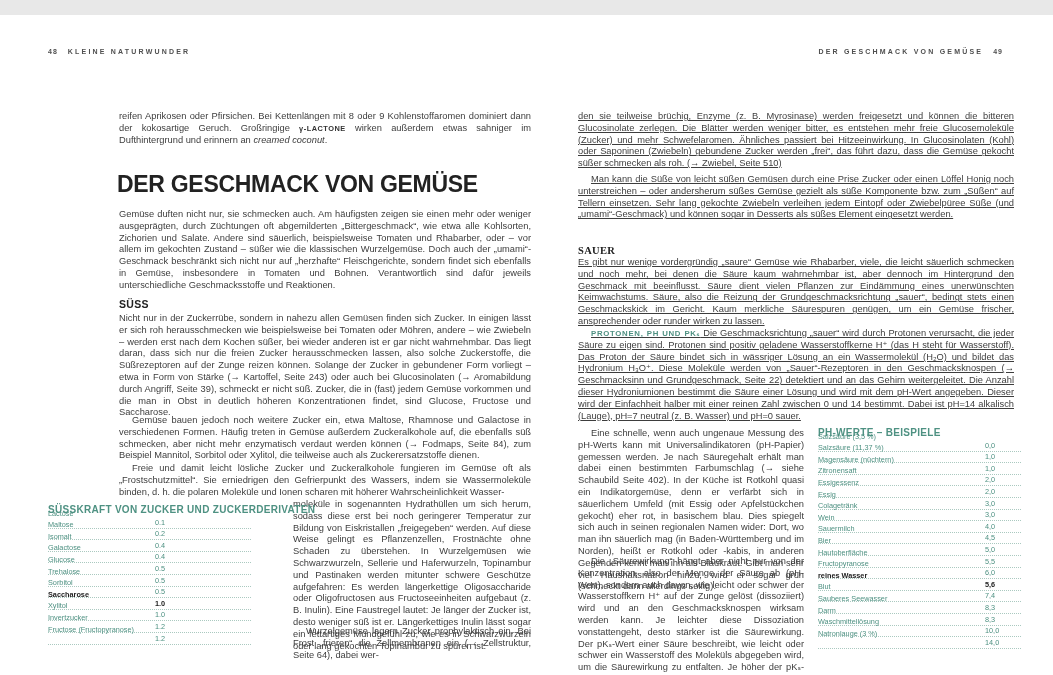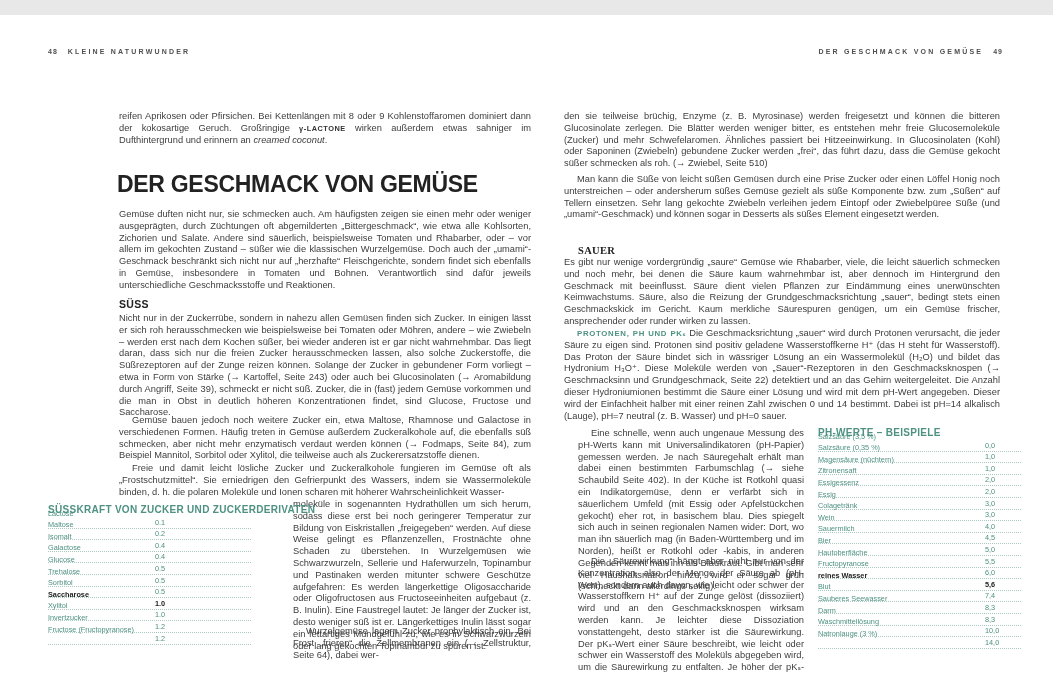--- a/index.html
+++ b/index.html
@@ -15,21 +15,21 @@
   .runhead-left{left:48px;}
   .runhead-right{right:50px;text-align:right;}
   .runhead .pgnum{letter-spacing:1px;}
   .runhead-left .pgnum{margin-right:10px;}
   .runhead-right .pgnum{margin-left:10px;}
 
   .block{position:absolute;font-size:9.3px;line-height:11.8px;text-align:justify;}
   .ind{text-indent:13px;}
   .col-l{left:119px;width:412px;}
   .col-l-narrow{left:293px;width:238px;}
-  .col-r{left:564px;width:436px;}
+  .col-r{left:578px;width:436px;text-decoration:underline;}
   .col-r-narrow{left:578px;width:226px;}
 
   .h1{
     position:absolute;left:117px;top:156px;font-size:23px;font-weight:700;
     color:#222;letter-spacing:-0.3px;white-space:nowrap;
   }
   .h2{
     position:absolute;font-size:10.5px;font-weight:700;color:#222;
     letter-spacing:0.3px;
   }
@@ -152,21 +152,21 @@
   <div class="block col-r-narrow ind" style="top:541px;">Die „Säurewirkung“ hängt aber nicht nur von der Konzentration, also der Menge der Säure ab (pH-Wert), sondern auch davon, wie leicht oder schwer der Wasserstoffkern H⁺ auf der Zunge gelöst (dissoziiert) wird und an den Geschmacksknospen wirksam werden kann. Je leichter diese Dissoziation vonstattengeht, desto stärker ist die Säurewirkung. Der pKₛ-Wert einer Säure beschreibt, wie leicht oder schwer ein Wasserstoff des Moleküls abgegeben wird, um die Säurewirkung zu entfalten. Je höher der pKₛ-Wert, desto schwächer</div>
 
   <div class="dtable table-right" style="left:818px;top:412px;">
     <div class="ttitle">PH-WERTE – BEISPIELE</div>
     <div>
         <div class="trow">
           <span class="tlabel">Salzsäure (3,5 %)</span>
           <span class="tval">0,0</span>
         </div>
         <div class="trow">
-          <span class="tlabel">Salzsäure (0,35 %)</span>
+          <span class="tlabel">Salzsäure (11,37 %)</span>
           <span class="tval">1,0</span>
         </div>
         <div class="trow">
           <span class="tlabel">Magensäure (nüchtern)</span>
           <span class="tval">1,0</span>
         </div>
         <div class="trow">
           <span class="tlabel">Zitronensaft</span>
           <span class="tval">2,0</span>
         </div>

